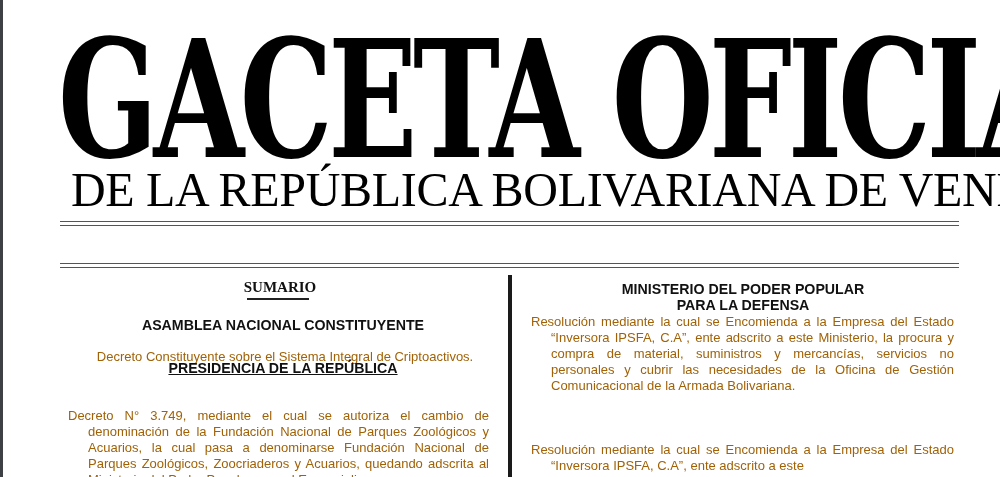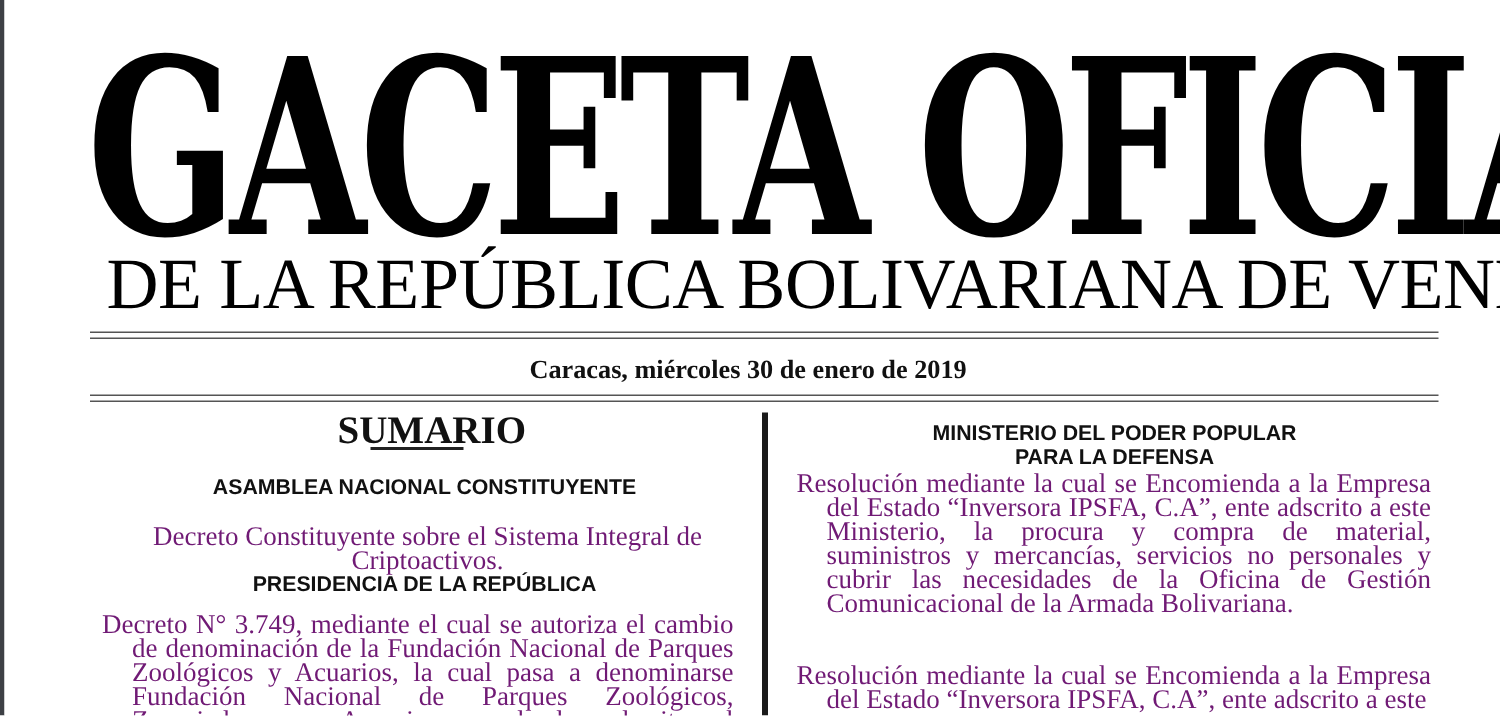--- a/index.html
+++ b/index.html
@@ -30,64 +30,63 @@
     position: absolute; left: 57px; top: 235px; width: 899px; height: 22px;
     font-family: "Liberation Serif", serif; font-weight: bold; font-size: 17.5px; line-height: 22px;
     color: #111; white-space: nowrap;
   }
   .meta-row .issue { position: absolute; left: 0; top: 0; word-spacing: 1px; }
   .meta-row .date { position: absolute; left: 293px; top: 0; }
   .meta-row .number { position: absolute; right: 0; top: 0; }
 
   .sumario {
     position: absolute; left: 222px; top: 275px; width: 110px; text-align: center;
-    font-family: "Liberation Serif", serif; font-weight: bold; font-size: 26px; line-height: 24px;
+    font-family: "Liberation Serif", serif; font-weight: bold; font-size: 15px; line-height: 24px;
     color: #111;
   }
   .sumario-underline { position: absolute; left: 244px; top: 298px; width: 62px; height: 2px; background: #222; }
 
   .col-divider { position: absolute; left: 505px; top: 275px; width: 4px; height: 202px; background: #1a1a1a; }
 
   .section-head {
     position: absolute; font-family: "Liberation Sans", sans-serif; font-weight: bold;
     font-size: 14.2px; line-height: 15px; color: #111; text-align: center; white-space: nowrap;
   }
   .entry {
-    position: absolute; font-family: Liberation Serif, serif; font-size: 18px;
-    line-height: 16.1px; color: #701a75; text-align: justify; text-align-last: left;
+    position: absolute; font-family: Liberation Sans, sans-serif; font-size: 13px;
+    line-height: 16.1px; color: #a16207; text-align: justify; text-align-last: left;
   }
   .hang { padding-left: 20px; text-indent: -20px; }
 </style>
 </head>
 <body>
 
 <div class="left-bar"></div>
 
 <div class="page">
 
   <div class="masthead-title">GACETA OFICIAL</div>
   <div class="masthead-subtitle">DE LA REPÚBLICA BOLIVARIANA DE VENEZUELA</div>
 
   <div class="rule" style="top:221px;"></div>
   <div class="rule" style="top:225px;"></div>
 
   <div class="meta-row">
-    <span class="date">Caracas, miércoles 30 de enero de 2019</span>
   </div>
 
   <div class="rule" style="top:263px;"></div>
   <div class="rule" style="top:267px;"></div>
 
   <div class="sumario">SUMARIO</div>
   <div class="sumario-underline"></div>
 
   <div class="section-head" style="left:57px; top:318px; width:446px;">ASAMBLEA NACIONAL CONSTITUYENTE</div>
   <div class="entry" style="left:62px; top:333px; width:440px; text-align:center; text-align-last:center;margin-top:16px;">Decreto Constituyente sobre el Sistema Integral de Criptoactivos.</div>
 
-  <div class="section-head" style="left:57px; top:383px; width:446px;">PRESIDENCIA DE LA REPÚBLICA</div>
+  <div class="section-head" style="left:57px; top:361px; width:446px;text-decoration:underline;">PRESIDENCIA DE LA REPÚBLICA</div>
   <div class="entry hang" style="left:65px; top:380px; width:421px;margin-top:28px;">Decreto N° 3.749, mediante el cual se autoriza el cambio de denominación de la Fundación Nacional de Parques Zoológicos y Acuarios, la cual pasa a denominarse Fundación Nacional de Parques Zoológicos, Zoocriaderos y Acuarios, quedando adscrita al Ministerio del Poder Popular para el Ecosocialismo.</div>
 
   <div class="col-divider"></div>
 
   <div class="section-head" style="left:515px; top:298px; width:450px;">PARA LA DEFENSA</div>
   <div class="section-head" style="left:515px; top:282px; width:450px;">MINISTERIO DEL PODER POPULAR</div>
   <div class="entry hang" style="left:528px; top:314px; width:423px;">Resolución mediante la cual se Encomienda a la Empresa del Estado “Inversora IPSFA, C.A”, ente adscrito a este Ministerio, la procura y compra de material, suministros y mercancías, servicios no personales y cubrir las necesidades de la Oficina de Gestión Comunicacional de la Armada Bolivariana.</div>
   <div class="entry hang" style="left:528px; top:442px; width:423px;">Resolución mediante la cual se Encomienda a la Empresa del Estado “Inversora IPSFA, C.A”, ente adscrito a este</div>
 
 </div>

